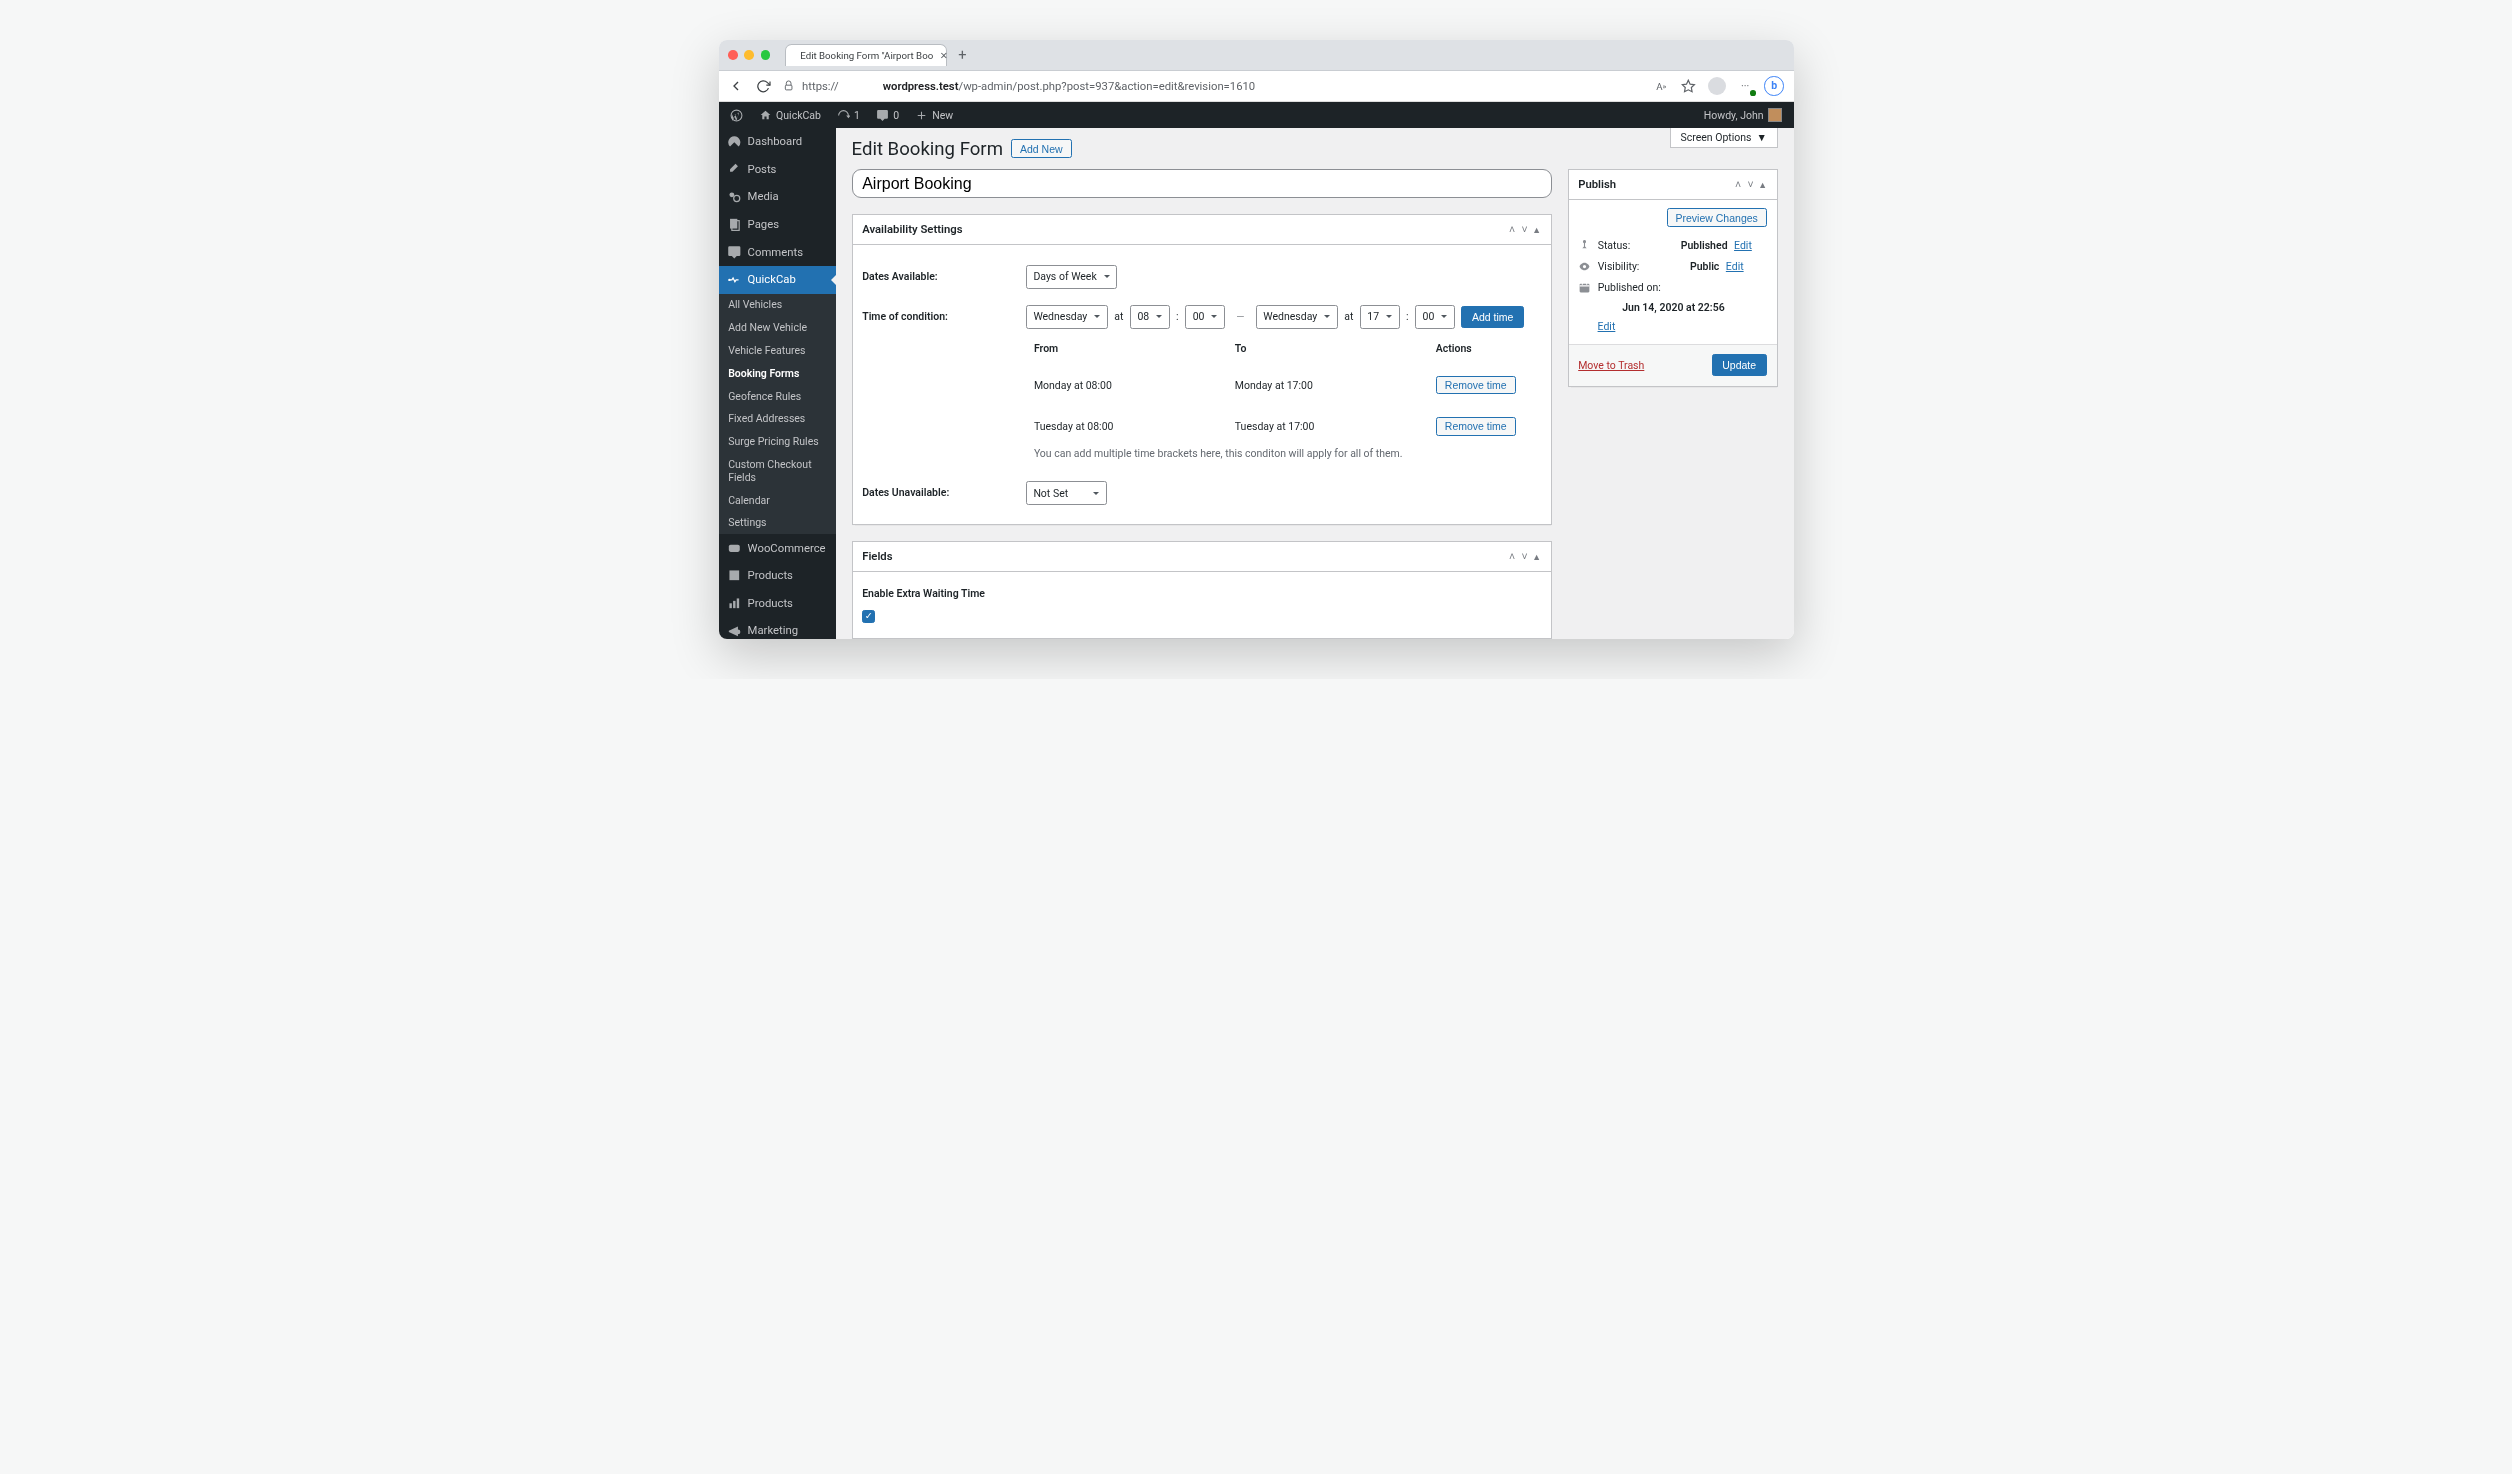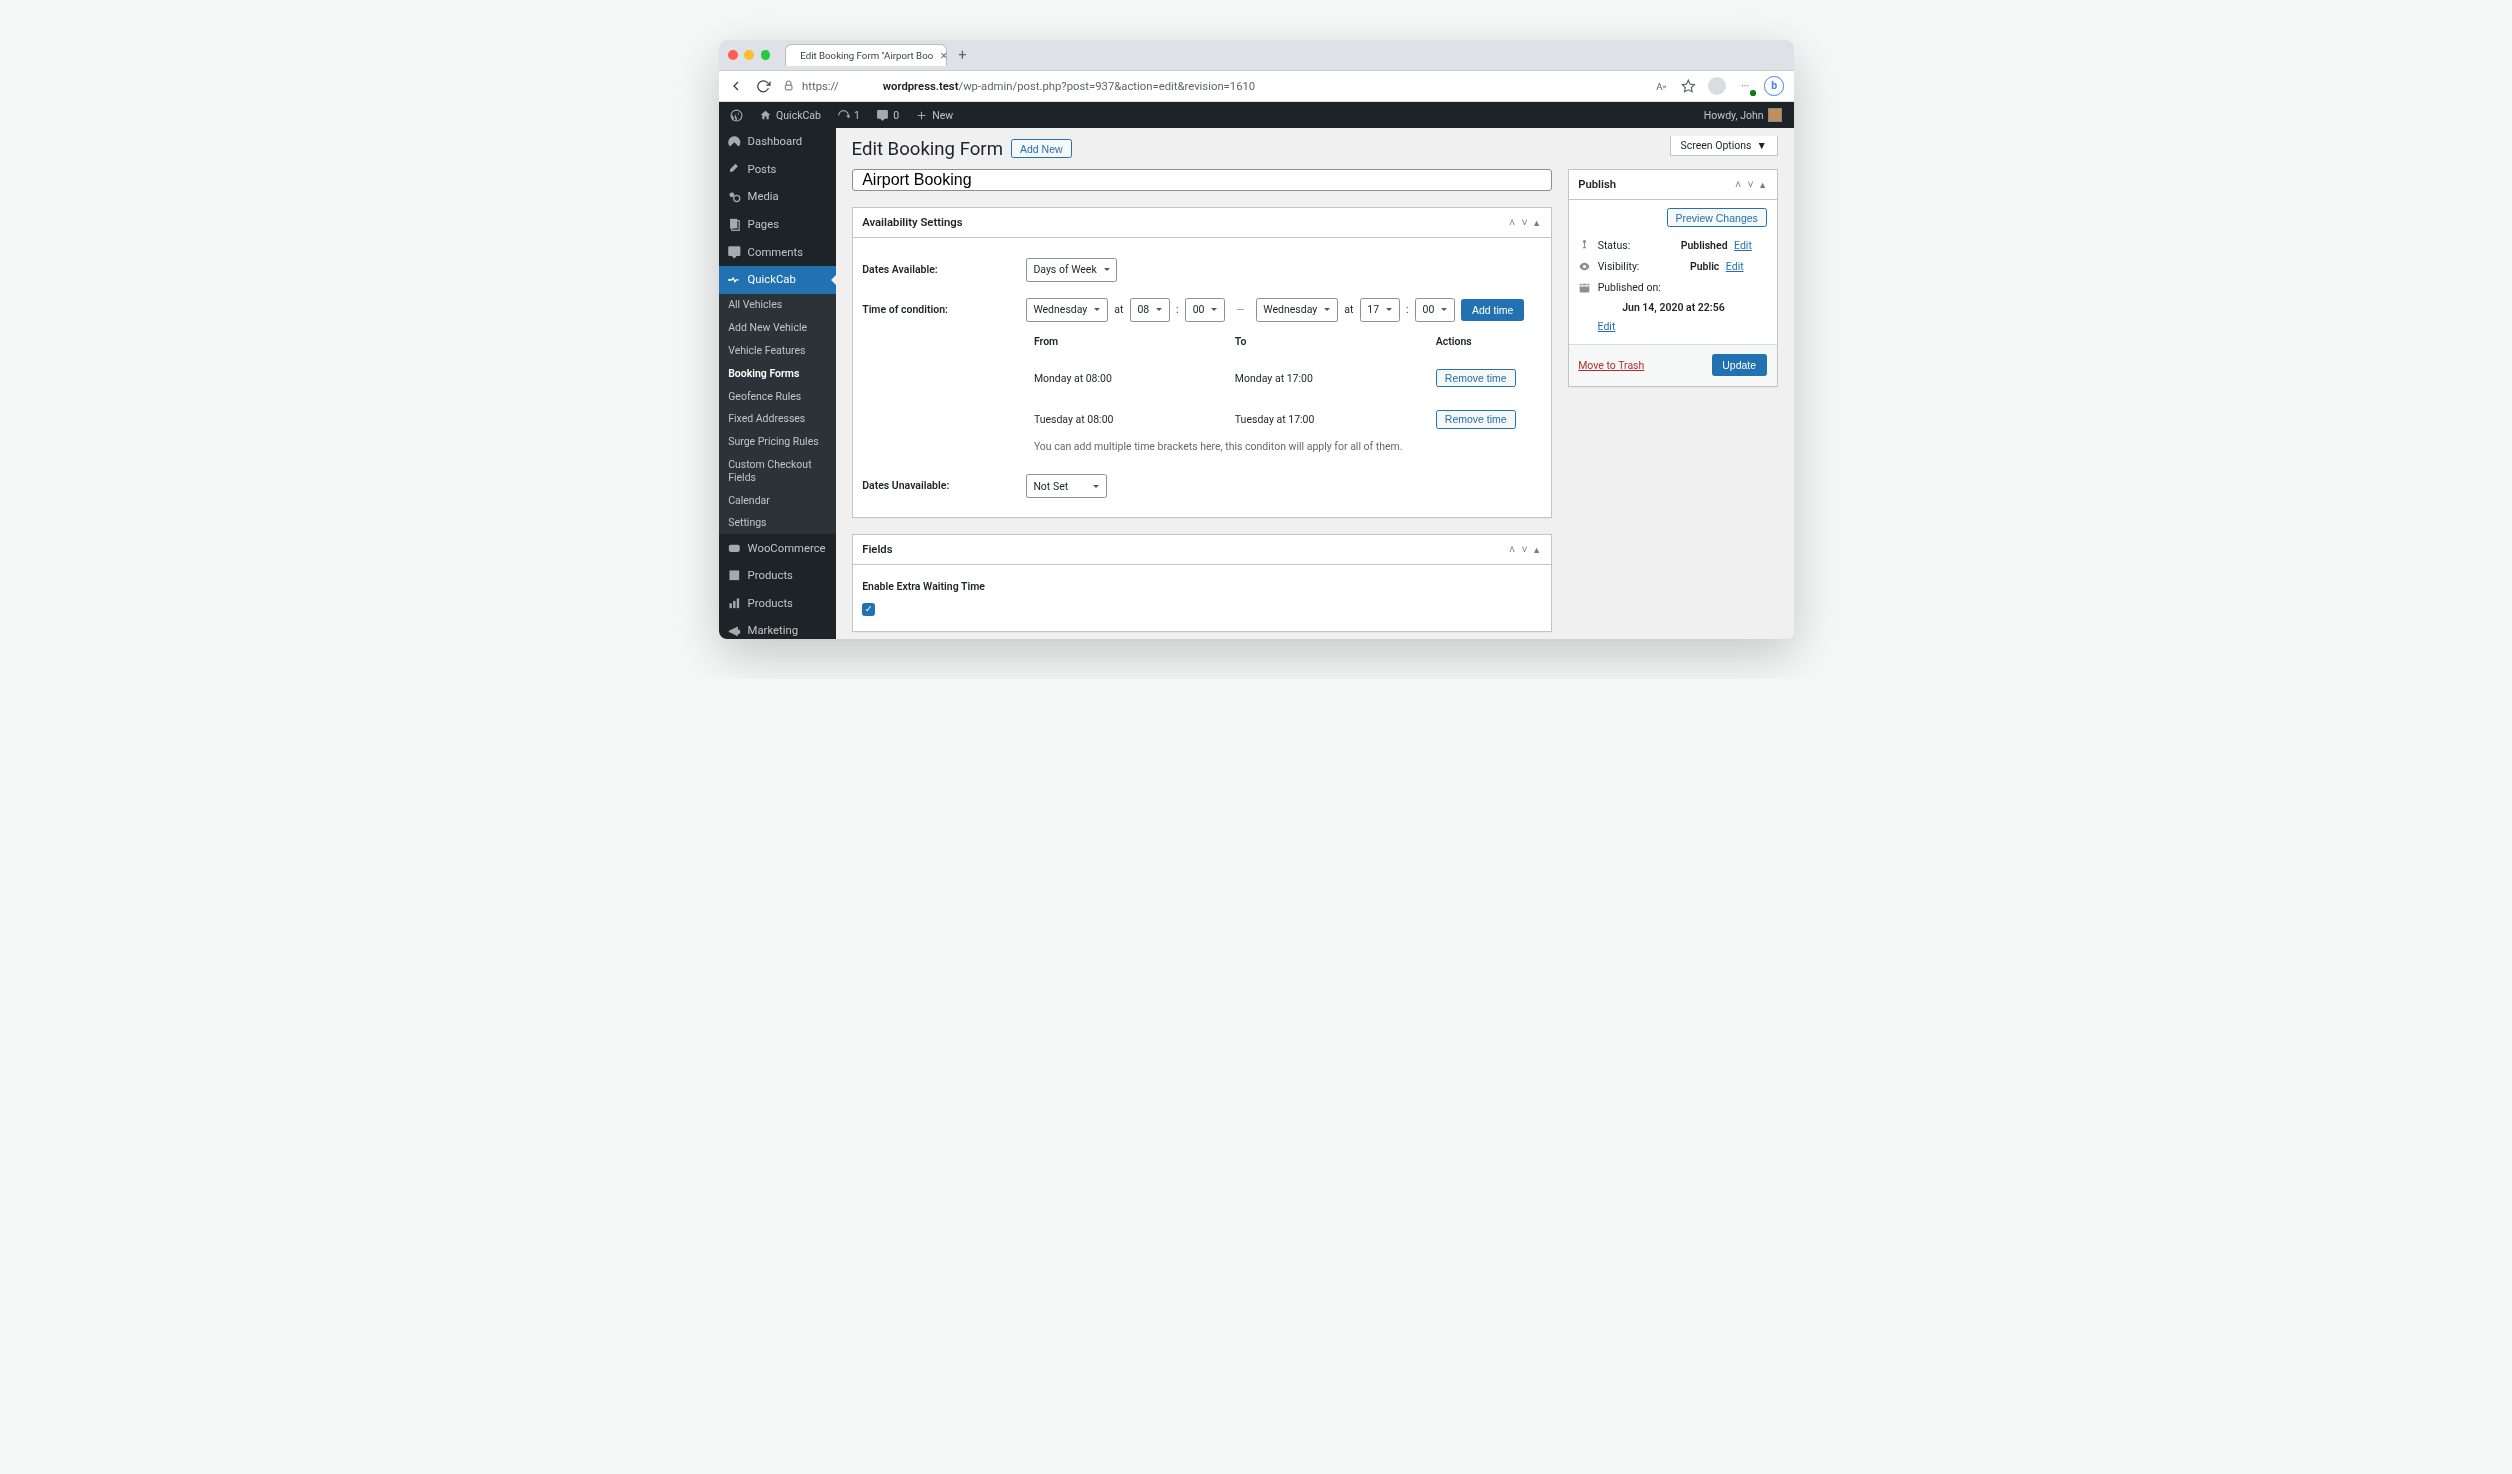--- a/index.html
+++ b/index.html
@@ -33,33 +33,33 @@
 .sb-item { display: flex; align-items: center; gap: 6.5px; padding: 6.5px 8px; cursor: pointer; position: relative; }
 .sb-item.active { background: #2271b1; color: #fff; }
 .sb-item.active::after { content:''; position:absolute; right:-0.8px; top:50%; transform:translateY(-50%); border:5.7px solid transparent; border-right-color:#f0f0f1; }
 .sb-item svg { width: 14.6px; height: 14.6px; fill: #a7aaad; flex-shrink: 0; }
 .sb-item.active svg { fill: #fff; }
 .sb-sub { background: #2c3338; font-size: 10.5px; }
 .sb-sub-item { padding: 4.9px 9.7px; cursor: pointer; color: #c3c4c7; }
 .sb-sub-item.active { color: #fff; font-weight: 600; }
 
 .wp-content { flex: 1; background: #f0f0f1; overflow-y: auto; padding: 0 16px 16px 16px; position: relative; }
-.screen-opts { position: absolute; top: 8px; right: 16px; background: #fff; border: 0.8px solid #c3c4c7; border-top: none; padding: 3.2px 9.7px; font-size: 10.5px; cursor: pointer; display: flex; align-items: center; gap: 4.9px; }
+.screen-opts { position: absolute; top: 0; right: 16px; background: #fff; border: 0.8px solid #c3c4c7; border-top: none; padding: 3.2px 9.7px; font-size: 10.5px; cursor: pointer; display: flex; align-items: center; gap: 4.9px; }
 .page-heading { display: flex; align-items: center; gap: 8px; padding: 9.7px 0 9.7px 0; }
 .page-heading h1 { font-size: 18.6px; font-weight: 400; }
 .btn-outline { border: 0.8px solid #2271b1; color: #2271b1; background: #f6f7f7; border-radius: 2.4px; padding: 2.4px 8px; font-size: 10.5px; cursor: pointer; }
 .btn-primary { border: 0.8px solid #2271b1; background: #2271b1; color: #fff; border-radius: 2.4px; padding: 4px 9.7px; font-size: 10.5px; cursor: pointer; }
 .btn-danger-link { color: #b32d2e; text-decoration: underline; cursor: pointer; }
 .link { color: #2271b1; text-decoration: underline; cursor: pointer; }
 
 .columns { display: flex; gap: 16px; align-items: flex-start; }
 .col-main { flex: 1; display: flex; flex-direction: column; gap: 16px; }
 .col-side { width: 210px; display: flex; flex-direction: column; gap: 16px; }
 
-.title-input { width: 100%; font-size: 16px; padding: 4.9px 9.7px; border: 0.8px solid #8c8f94; border-radius: 3px; background: #fff; height: 22px; }
+.title-input { width: 100%; font-size: 16px; padding: 4.9px 9.7px; border: 0.8px solid #8c8f94; border-radius: 9px; background: #fff; height: 29px; }
 
 .postbox { background: #fff; border: 0.8px solid #c3c4c7; box-shadow: 0 0.8px 0.8px rgba(0,0,0,0.04); }
 .postbox-header { display: flex; justify-content: space-between; align-items: center; border-bottom: 0.8px solid #c3c4c7; padding: 8px 9.7px; cursor: pointer; }
 .postbox-header h2 { font-size: 11.3px; font-weight: 600; }
 .postbox-actions { display: flex; gap: 3.2px; color: #787c82; }
 .postbox-actions span { cursor: pointer; padding: 0 1.6px; }
 .postbox-body { padding: 11.3px 9.7px; font-size: 10.5px; }
 
 .form-row { display: flex; align-items: flex-start; padding: 8px 0; gap: 9.7px; }
 .form-row .label { width: 154px; font-weight: 600; padding-top: 4.9px; }

